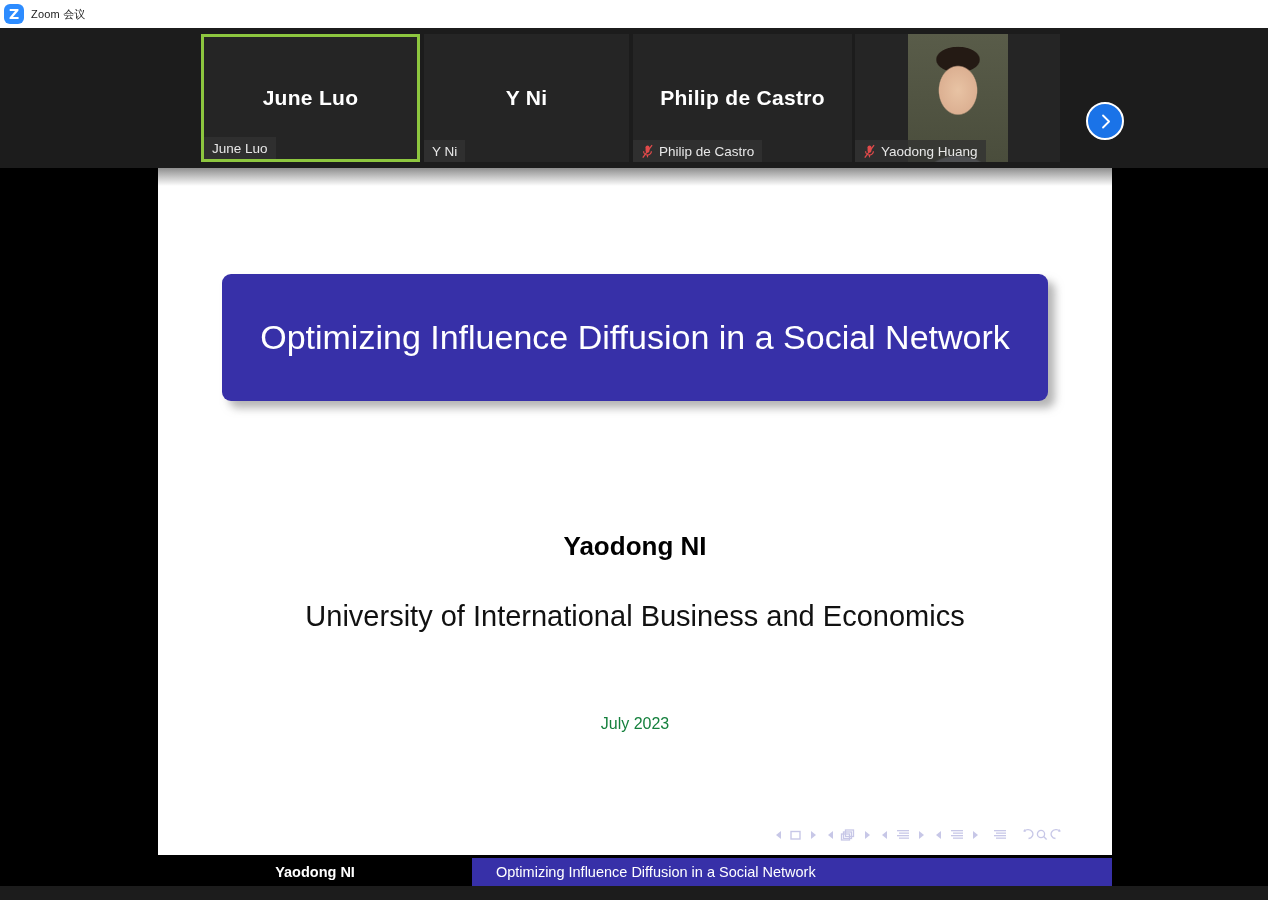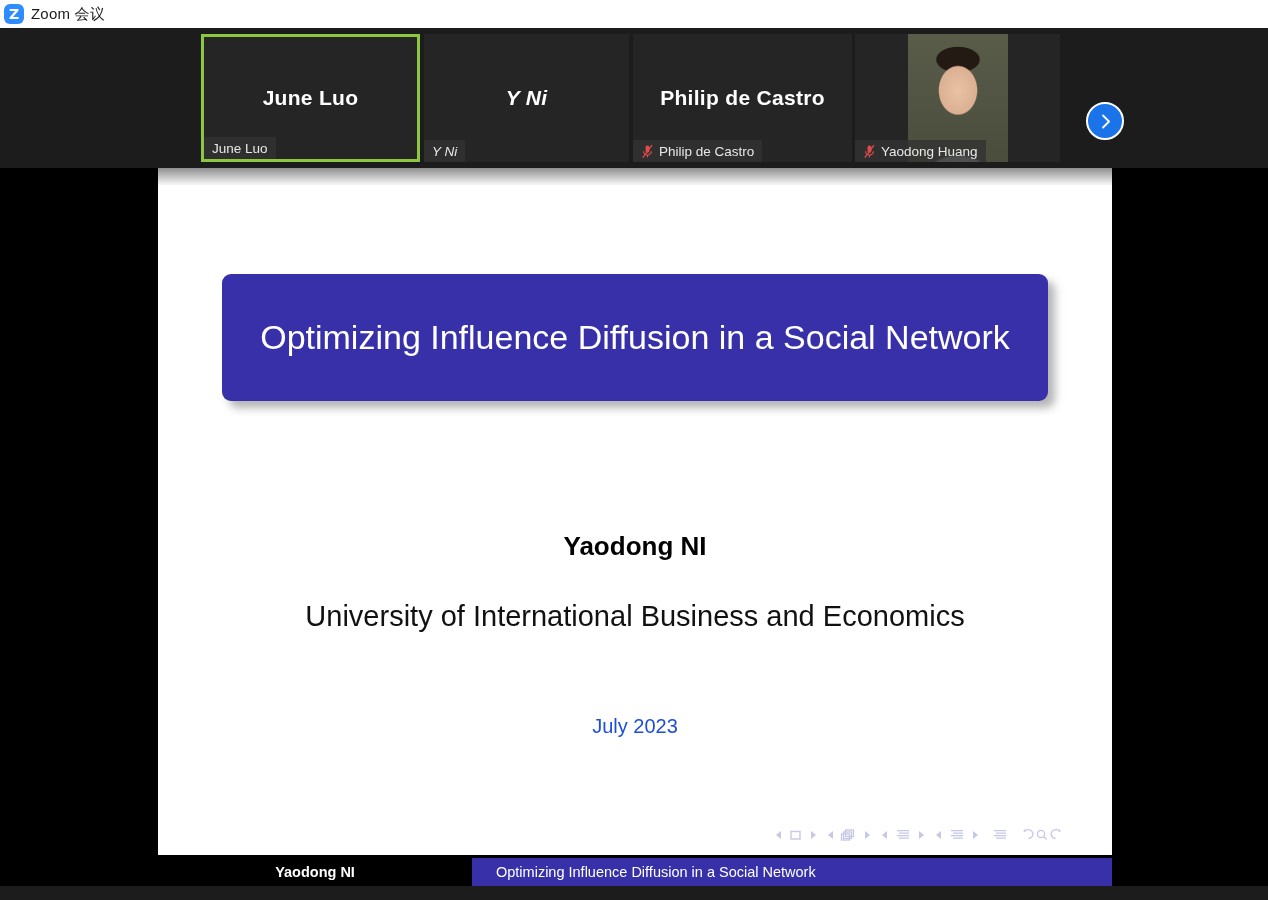--- a/index.html
+++ b/index.html
@@ -16,21 +16,21 @@
     background: #ffffff;
     display: flex; align-items: center; gap: 7px; padding-left: 4px;
   }
   #zoom-logo {
     width: 20px; height: 20px; border-radius: 6px;
     background: #2d8cff;
     display: flex; align-items: center; justify-content: center;
     color: #ffffff; font-size: 14px; font-weight: bold; line-height: 1;
     font-family: "DejaVu Sans", sans-serif;
   }
-  #titlebar-text { font-size: 15px; color: #1a1a1a; letter-spacing: .2px; }
+  #titlebar-text { font-size: 11px; color: #1a1a1a; letter-spacing: .2px; }
 
   
   #filmstrip {
     position: absolute; left: 0; top: 28px; width: 1268px; height: 140px;
     background: #1c1c1c;
   }
   .tile {
     position: absolute; top: 6px; height: 128px;
     background: #252525; overflow: hidden; padding-left: 7px;
   }
@@ -92,21 +92,21 @@
   #author {
     position: absolute; left: 0; right: 0; top: 363px;
     text-align: center; font-size: 26px; font-weight: bold; color: #000;
   }
   #affiliation {
     position: absolute; left: 0; right: 0; top: 432px;
     text-align: center; font-size: 29px; color: #111;
   }
   #slide-date {
     position: absolute; left: 0; right: 0; top: 547px;
-    text-align: center; font-size: 20px; color: #1d4ed8;
+    text-align: center; font-size: 16px; color: #15803d;
   }
   #beamer-nav {
     position: absolute; left: 612px; top: 660px;
     display: flex; align-items: center; gap: 0px;
     opacity: .62;
   }
   #beamer-nav svg { display: block; }
 
   
   #slide-footer {
@@ -141,21 +141,21 @@
 
 <div id="filmstrip">
 
   <div class="tile active" style="left:201px; width:219px;">
     <div class="tile-placeholder">June Luo</div>
     <div class="name-badge">
       <span>June Luo</span>
     </div>
   </div>
 
-  <div class="tile" style="left:424px; width:205px;font-style:italic;">
+  <div class="tile" style="left:424px; width:205px;">
     <div class="tile-placeholder">Y Ni</div>
     <div class="name-badge">
       <span>Y Ni</span>
     </div>
   </div>
 
   <div class="tile" style="left:633px; width:219px;text-decoration:underline;">
     <div class="tile-placeholder">Philip de Castro</div>
     <div class="name-badge">
       <svg class="mute-icon" viewBox="0 0 16 18">

